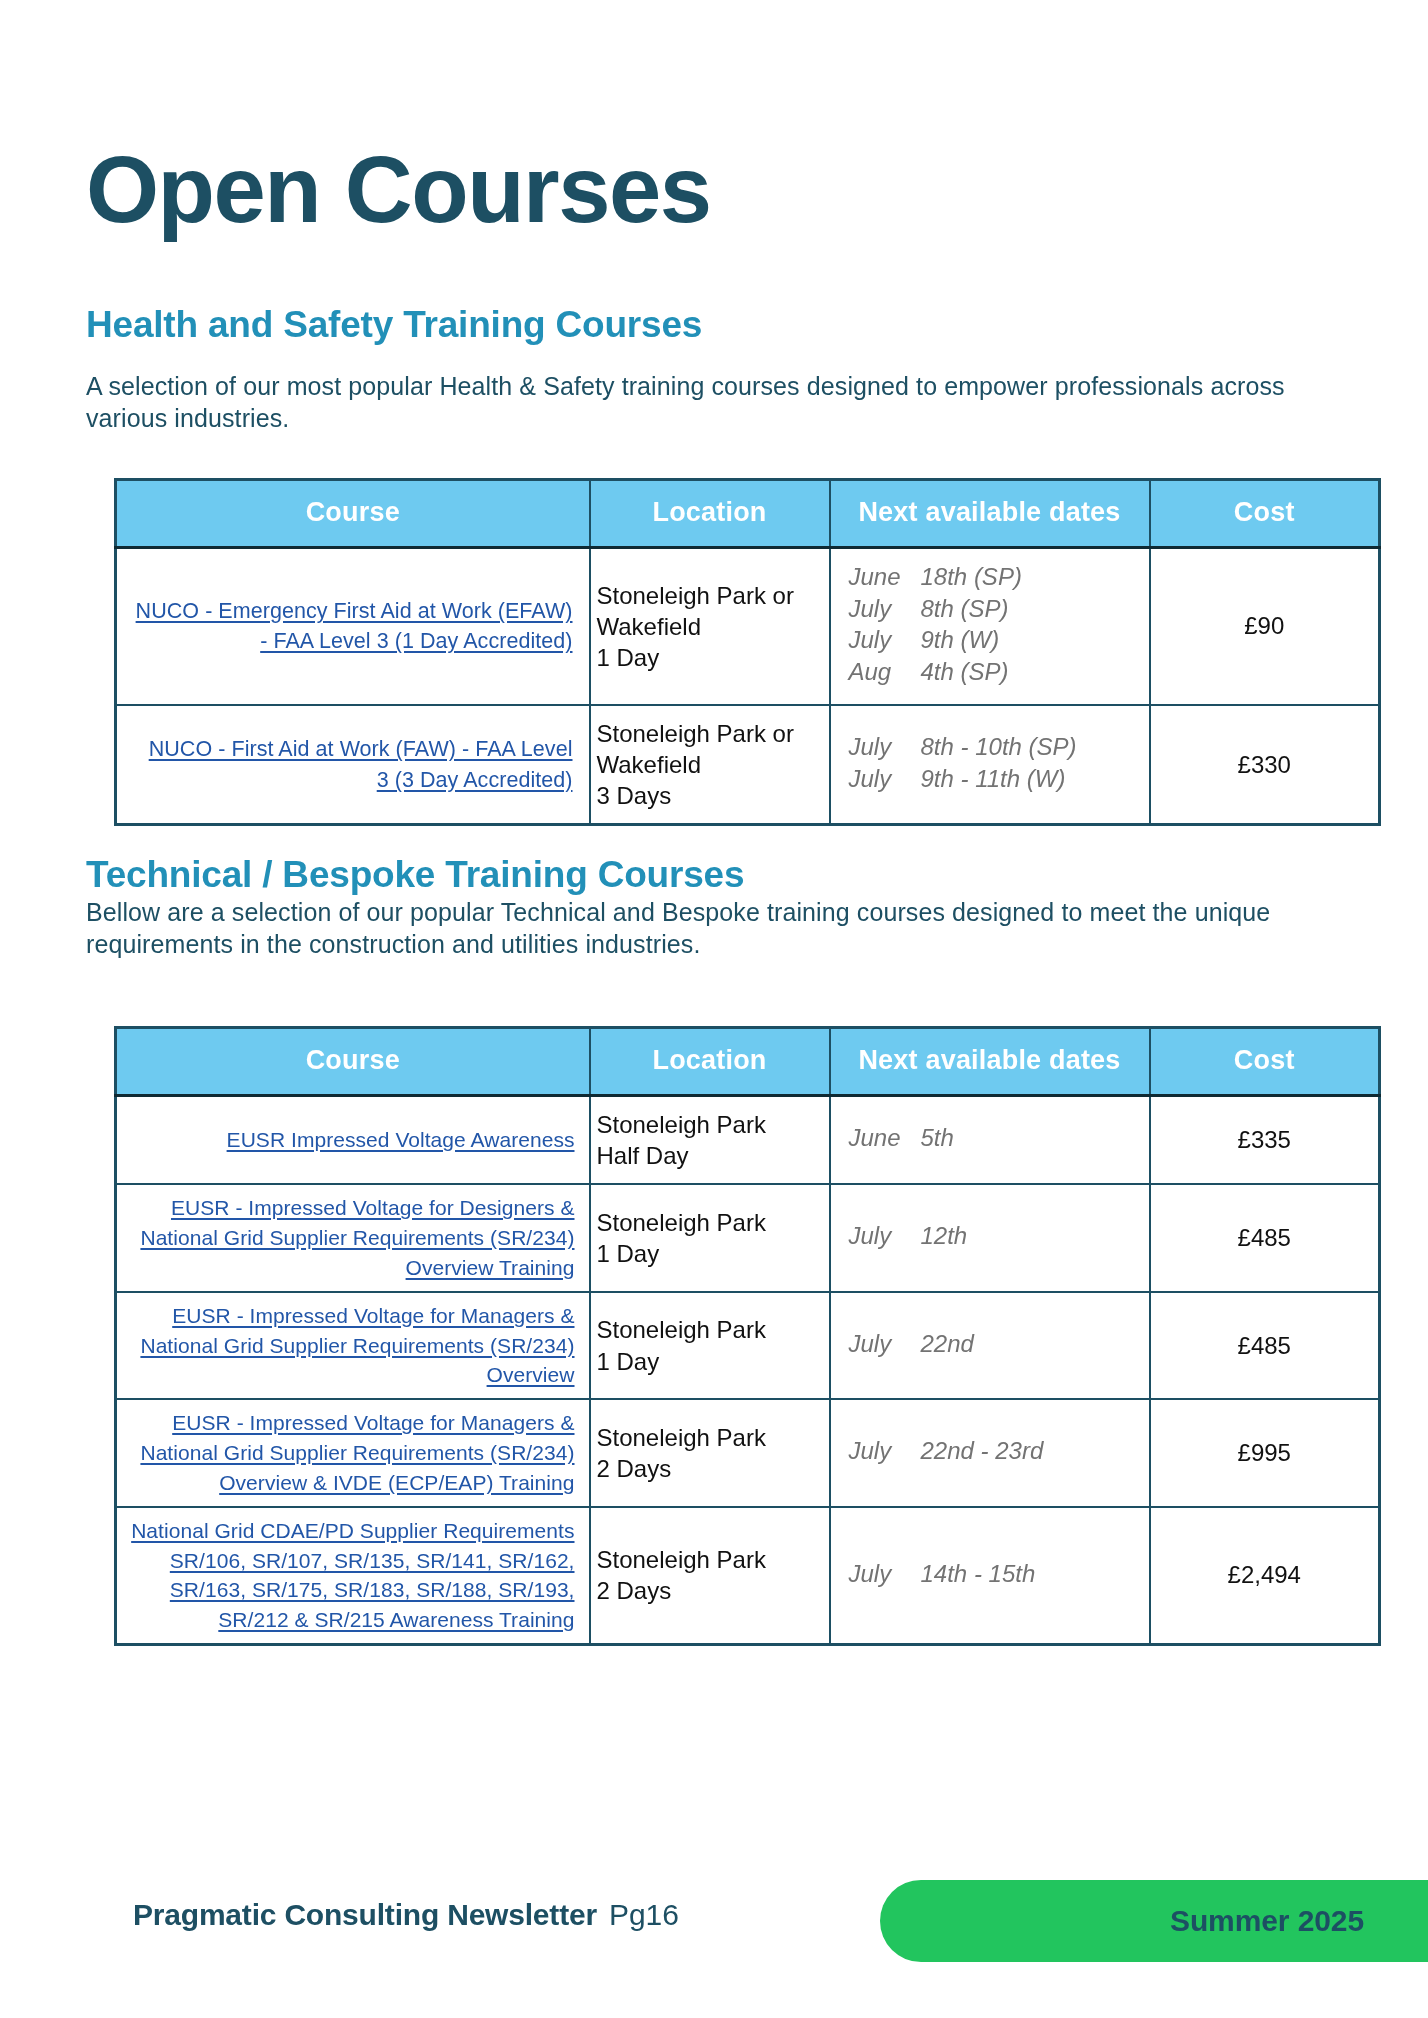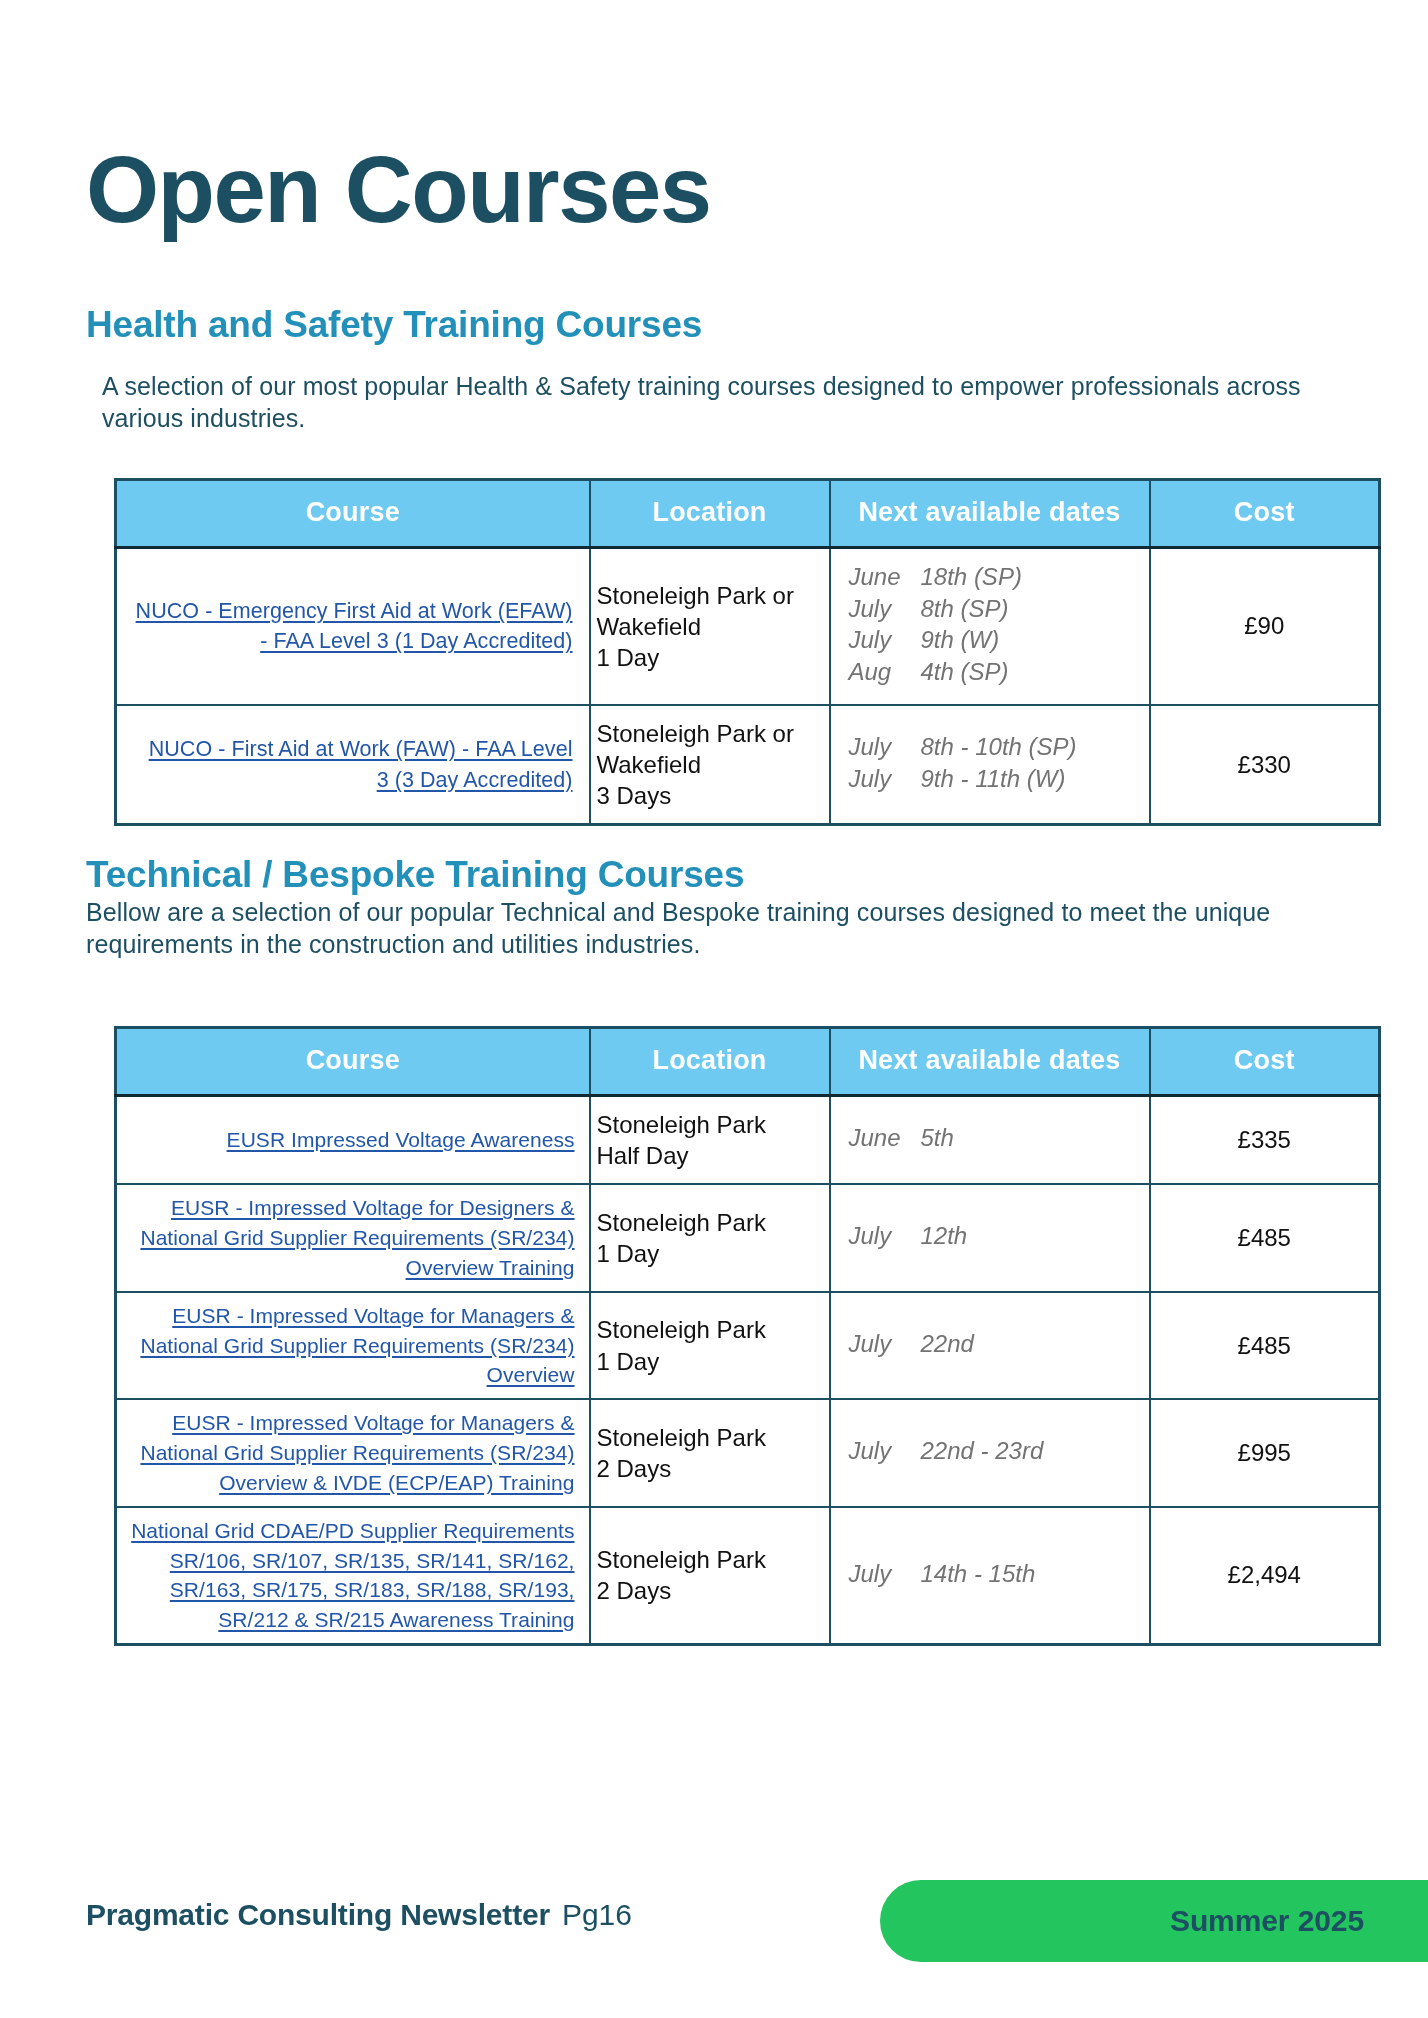--- a/index.html
+++ b/index.html
@@ -54,21 +54,21 @@
     margin: 0;
     letter-spacing: 0.1px;
   }
 
   .section-1 {
     position: absolute;
     left: 86px;
     top: 305px;
     width: 1264px;
   }
-  .section-1 .section-intro { margin-top: 24px; margin-left: 16px; }
+  .section-1 .section-intro { margin-top: 24px; }
 
   
   .courses-table {
     border-collapse: collapse;
     table-layout: fixed;
     width: 1264px;
     border: 3px solid #1d4f63;
     margin-left: 28px;
   }
   .courses-table th,
@@ -166,20 +166,21 @@
     position: absolute;
     left: 86px;
     top: 18px;
     white-space: nowrap;
   }
   .footer-brand {
     font-size: 30px;
     font-weight: 700;
     color: #1d4f63;
     letter-spacing: -0.2px;
+    margin-left: 47px;
   }
   .footer-page {
     font-size: 30px;
     font-weight: 400;
     color: #1d4f63;
     margin-left: 12px;
   }
   .footer-pill {
     position: absolute;
     left: 880px;

